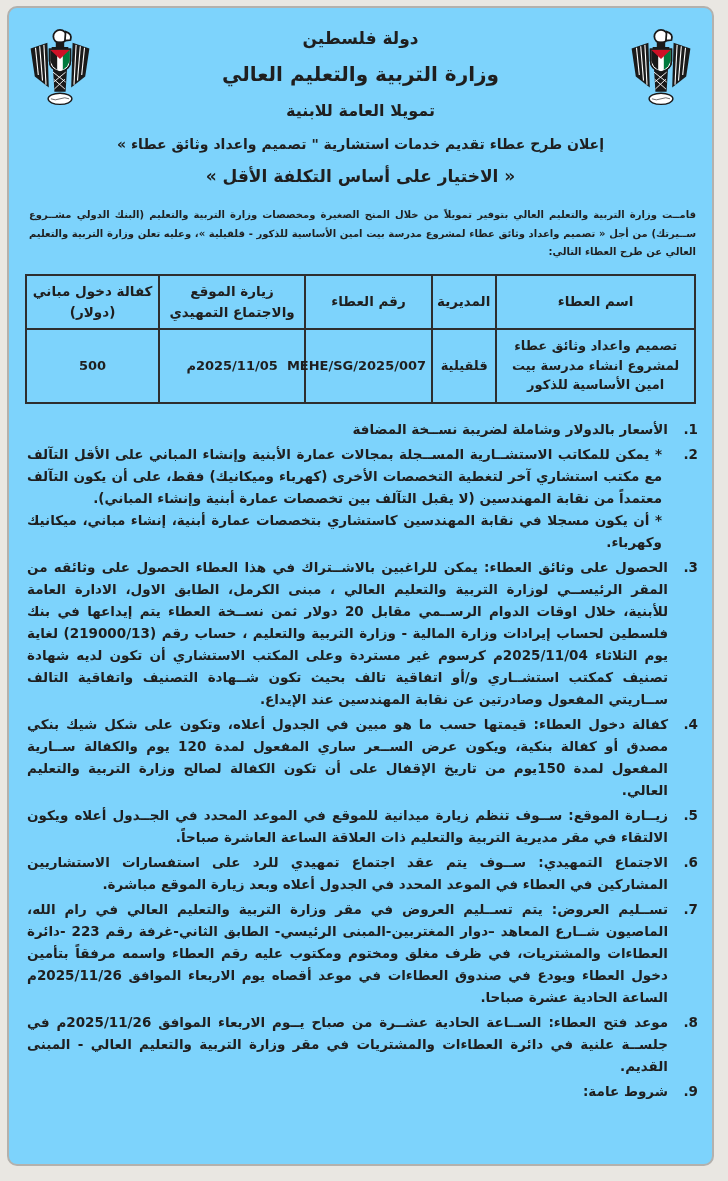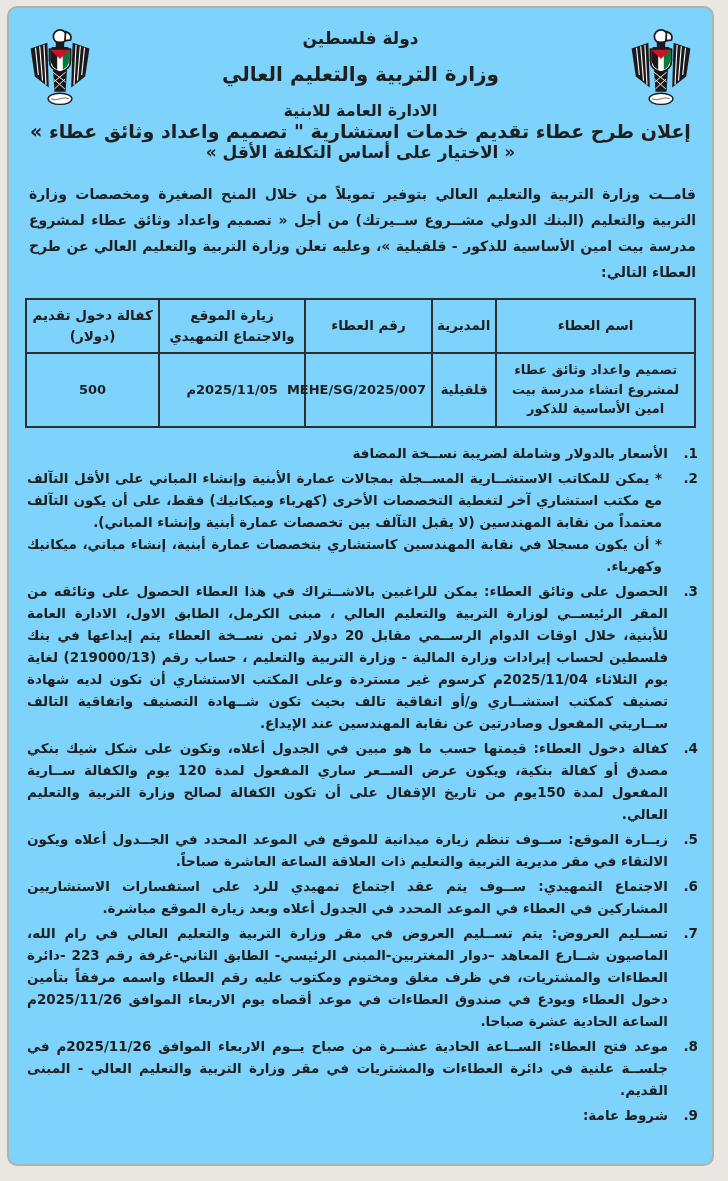--- a/index.html
+++ b/index.html
@@ -20,26 +20,26 @@
     overflow:hidden;
   }
   
   .hdr{position:relative;text-align:center;padding-top:6px;}
   .emblem{position:absolute;top:4px;width:70px;height:88px;}
   .emblem.left{left:2px;}
   .emblem.right{right:2px;}
   .hdr .country{font-size:17px;font-weight:bold;margin-top:2px;}
   .hdr .ministry{font-size:20px;font-weight:bold;margin-top:14px;text-align:center;}
   .hdr .department{font-size:16px;font-weight:bold;margin-top:15px;}
-  .hdr .title{font-size:19px;font-weight:bold;}
-  .hdr .subtitle{font-size:17px;font-weight:bold;}
+  .hdr .title{font-size:14px;font-weight:bold;margin-top:16px;}
+  .hdr .subtitle{font-size:17px;font-weight:bold;margin-top:14px;}
   
   .intro{
     margin:20px 2px 0 6px;
-    font-size:14px;font-weight:bold;line-height:1.85;
+    font-size:10px;font-weight:bold;line-height:1.85;
     text-align:justify;
   }
   
   table.tender{
     width:calc(100% - 4px);margin:12px 2px 0 2px;
     border-collapse:collapse;table-layout:fixed;
   }
   table.tender th,table.tender td{
     border:2px solid #2e2e2e;
     font-weight:bold;text-align:center;vertical-align:middle;
@@ -121,42 +121,42 @@
       <polygon points="36,34 46,34 46,63 40,58 36,50" fill="#1a1a1a"></polygon>
       <polygon points="54,34 64,34 64,50 60,58 54,63" fill="#007a3d"></polygon>
       <polygon points="36,34 64,34 50,47" fill="#ce1126"></polygon>
       <path d="M35,33 h30 v17 q0,12 -15,16 q-15,-4 -15,-16 z" fill="none" stroke="#1a1a1a" stroke-width="2"></path>
       <ellipse cx="50" cy="104" rx="17" ry="8" fill="#fff" stroke="#1a1a1a" stroke-width="2"></ellipse>
       <path d="M37,104 q6,3 13,0 q7,-3 13,0" fill="none" stroke="#555" stroke-width="1.2"></path>
     </svg>
 
     <div class="country">دولة فلسطين</div>
     <div class="ministry">وزارة التربية والتعليم العالي</div>
-    <div class="department">الادارة العامة للابنية</div>
+    <div class="department">تمويلا العامة للابنية</div>
     <div class="title">إعلان طرح عطاء تقديم خدمات استشارية " تصميم واعداد وثائق عطاء »</div>
     <div class="subtitle">« الاختيار على أساس التكلفة الأقل »</div>
   </div>
 
   <p class="intro">قامــت وزارة التربية والتعليم العالي بتوفير تمويلاً من خلال المنح الصغيرة ومخصصات وزارة التربية والتعليم (البنك الدولي مشــروع ســيرتك) من أجل « تصميم واعداد وثائق عطاء لمشروع مدرسة بيت امين الأساسية للذكور - قلقيلية »، وعليه تعلن وزارة التربية والتعليم العالي عن طرح العطاء التالي:</p>
 
   <table class="tender">
     <colgroup>
       <col class="c-name">
         <col class="c-dir">
         <col class="c-num">
         <col class="c-visit">
         <col class="c-bond">
     </colgroup>
     <thead>
       <tr>
         <th>اسم العطاء</th>
         <th>المديرية</th>
         <th>رقم العطاء</th>
         <th>زيارة الموقع والاجتماع التمهيدي</th>
-        <th>كفالة دخول تقديم (دولار)</th>
+        <th>كفالة دخول مباني (دولار)</th>
       </tr>
     </thead>
     <tbody>
       <tr>
         <td>تصميم واعداد وثائق عطاء لمشروع انشاء مدرسة بيت امين الأساسية للذكور</td>
         <td>قلقيلية</td>
         <td>MEHE/SG/2025/007</td>
         <td>2025/11/05م</td>
         <td>500</td>
       </tr>

